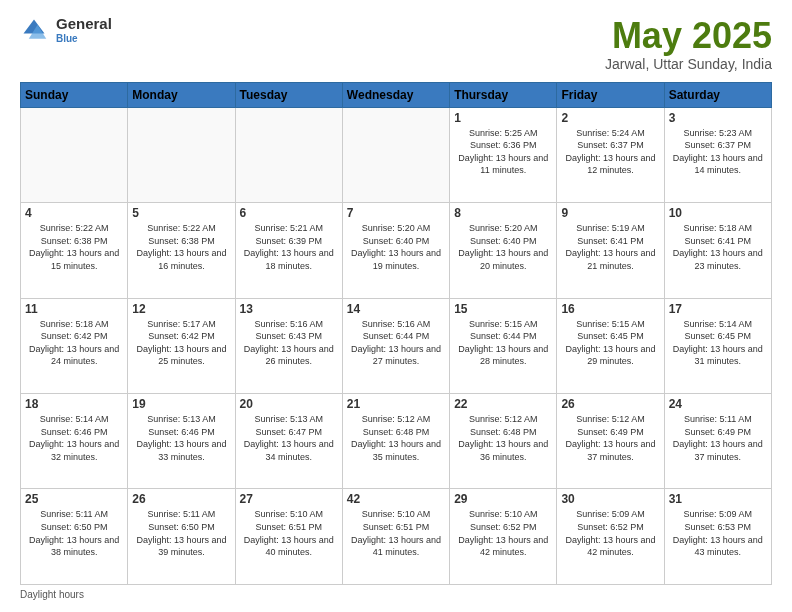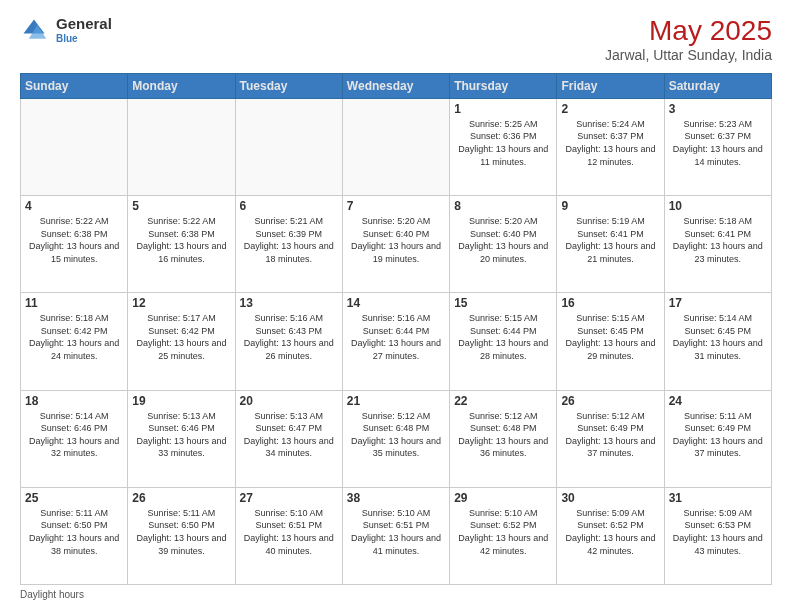--- a/index.html
+++ b/index.html
@@ -44,39 +44,39 @@
       color: #3a7abf;
     }
     .logo-icon {
       width: 28px;
       height: 28px;
     }
     .title-block {
       text-align: right;
     }
     .month-title {
-      font-size: 28px;
-      font-weight: normal;
-      color: #b91c1c;
+      font-size: 36px;
+      font-weight: bold;
+      color: #4d7c0f;
       line-height: 1.1;
     }
     .location {
       font-size: 14px;
       color: #555;
     }
     .calendar {
       flex: 1;
       border: 1px solid #ccc;
       border-collapse: collapse;
       width: 100%;
       table-layout: fixed;
     }
     .calendar th {
       background: #3a7abf;
-      color: #e5e5e5;
+      color: #000000;
       font-size: 12px;
       font-weight: bold;
       padding: 5px 4px;
       border: 1px solid #2d6aa0;
       text-align: left;
     }
     .calendar td {
       border: 1px solid #ccc;
       vertical-align: top;
       padding: 3px 4px;
@@ -258,21 +258,21 @@
           </td>
           <td>
             <span class="day-num">26</span>
             <div class="cell-text">Sunrise: 5:11 AM<br>Sunset: 6:50 PM<br>Daylight: 13 hours and 39 minutes.</div>
           </td>
           <td>
             <span class="day-num">27</span>
             <div class="cell-text">Sunrise: 5:10 AM<br>Sunset: 6:51 PM<br>Daylight: 13 hours and 40 minutes.</div>
           </td>
           <td>
-            <span class="day-num">38</span>
+            <span class="day-num">42</span>
             <div class="cell-text">Sunrise: 5:10 AM<br>Sunset: 6:51 PM<br>Daylight: 13 hours and 41 minutes.</div>
           </td>
           <td>
             <span class="day-num">29</span>
             <div class="cell-text">Sunrise: 5:10 AM<br>Sunset: 6:52 PM<br>Daylight: 13 hours and 42 minutes.</div>
           </td>
           <td>
             <span class="day-num">30</span>
             <div class="cell-text">Sunrise: 5:09 AM<br>Sunset: 6:52 PM<br>Daylight: 13 hours and 42 minutes.</div>
           </td>

